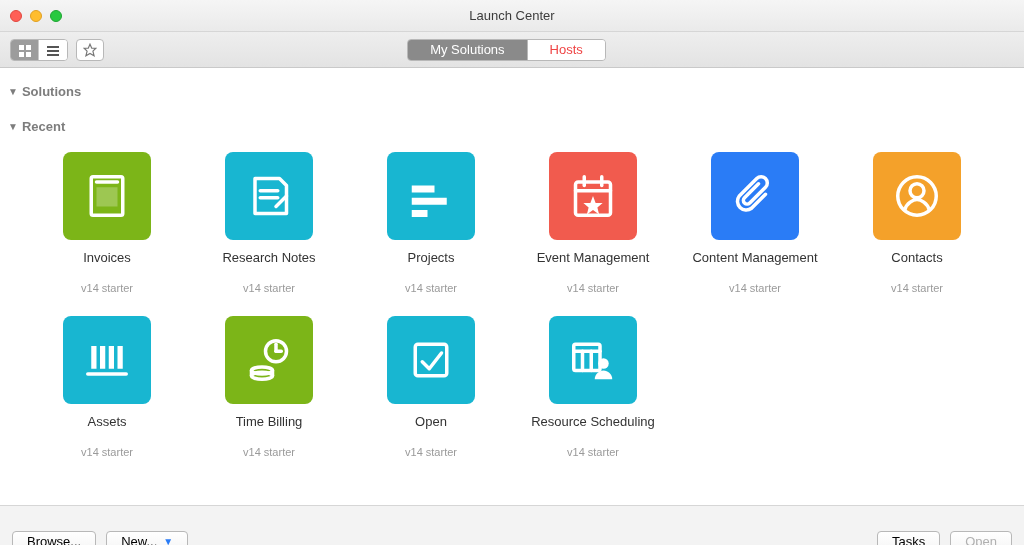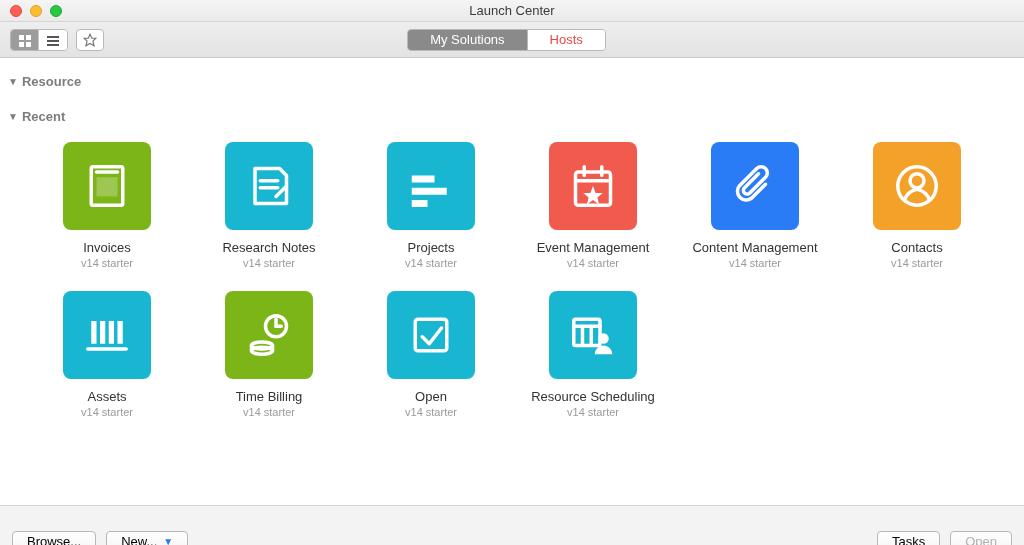--- a/index.html
+++ b/index.html
@@ -9,21 +9,21 @@
     color: #333;
     background: #fff;
     width: 1024px;
     height: 545px;
     overflow: hidden;
     display: flex;
     flex-direction: column;
   }
   
   .titlebar {
-    height: 22px;
+    height: 32px;
     background: linear-gradient(#f5f5f5, #eaeaea);
     border-bottom: 1px solid #d6d6d6;
     display: flex;
     align-items: center;
     position: relative;
   }
   .traffic-lights {
     display: flex;
     gap: 8px;
     padding-left: 10px;
@@ -142,21 +142,21 @@
   .tile .icon-box {
     width: 88px; height: 88px;
     border-radius: 8px;
     display: flex; align-items: center; justify-content: center;
     margin-bottom: 10px;
   }
   .tile .label {
     font-size: 13px; color: #333; text-align: center;
   }
   .tile .sub {
-    font-size: 11px; color: #9a9a9a; margin-top: 2px; text-align: left;
+    font-size: 11px; color: #9a9a9a; margin-top: 17px; text-align: left;
   }
   
   .bottombar {
     height: 40px;
     border-top: 1px solid #d6d6d6;
     background: #f3f3f3;
     display: flex; align-items: center;
     padding: 0 12px;
     gap: 10px;
   }
@@ -215,21 +215,21 @@
       <button class="active">My Solutions</button>
       <button>Hosts</button>
     </div>
   </div>
 
 </div>
 
 <div class="content">
   <div class="section-header">
     <span class="tri">▼</span>
-    <span>Resource</span>
+    <span>Solutions</span>
   </div>
 
   <div class="section-header" style="margin-top:10px;">
     <span class="tri">▼</span>
     <span>Recent</span>
   </div>
 
   <div class="grid" id="tile-grid">
       <div class="tile">
         <div class="icon-box" style="background: rgb(124, 181, 24);">

